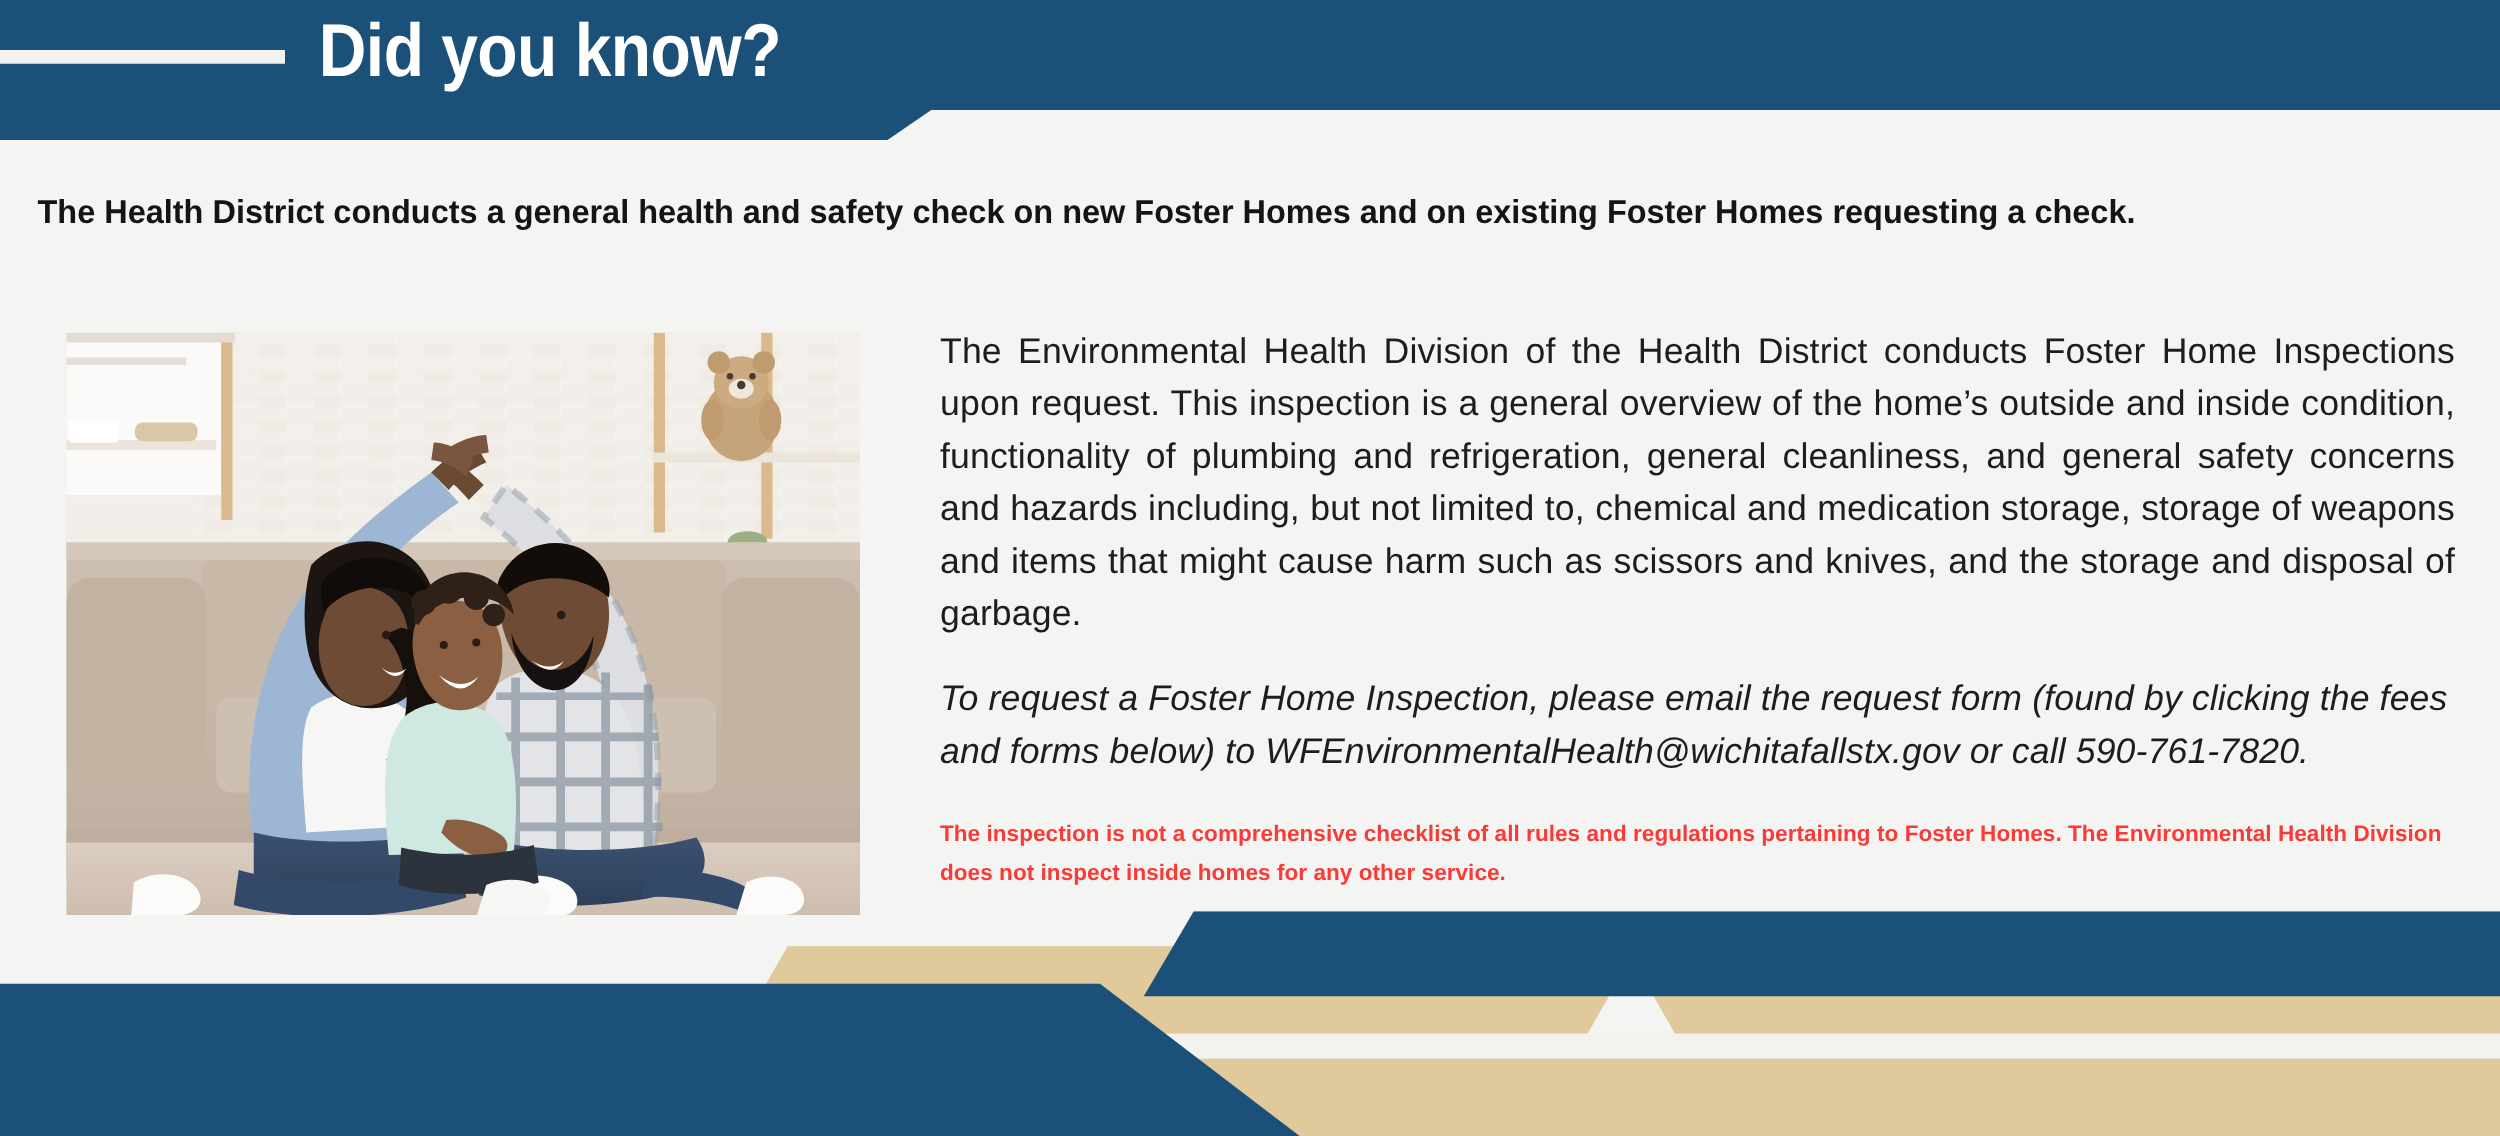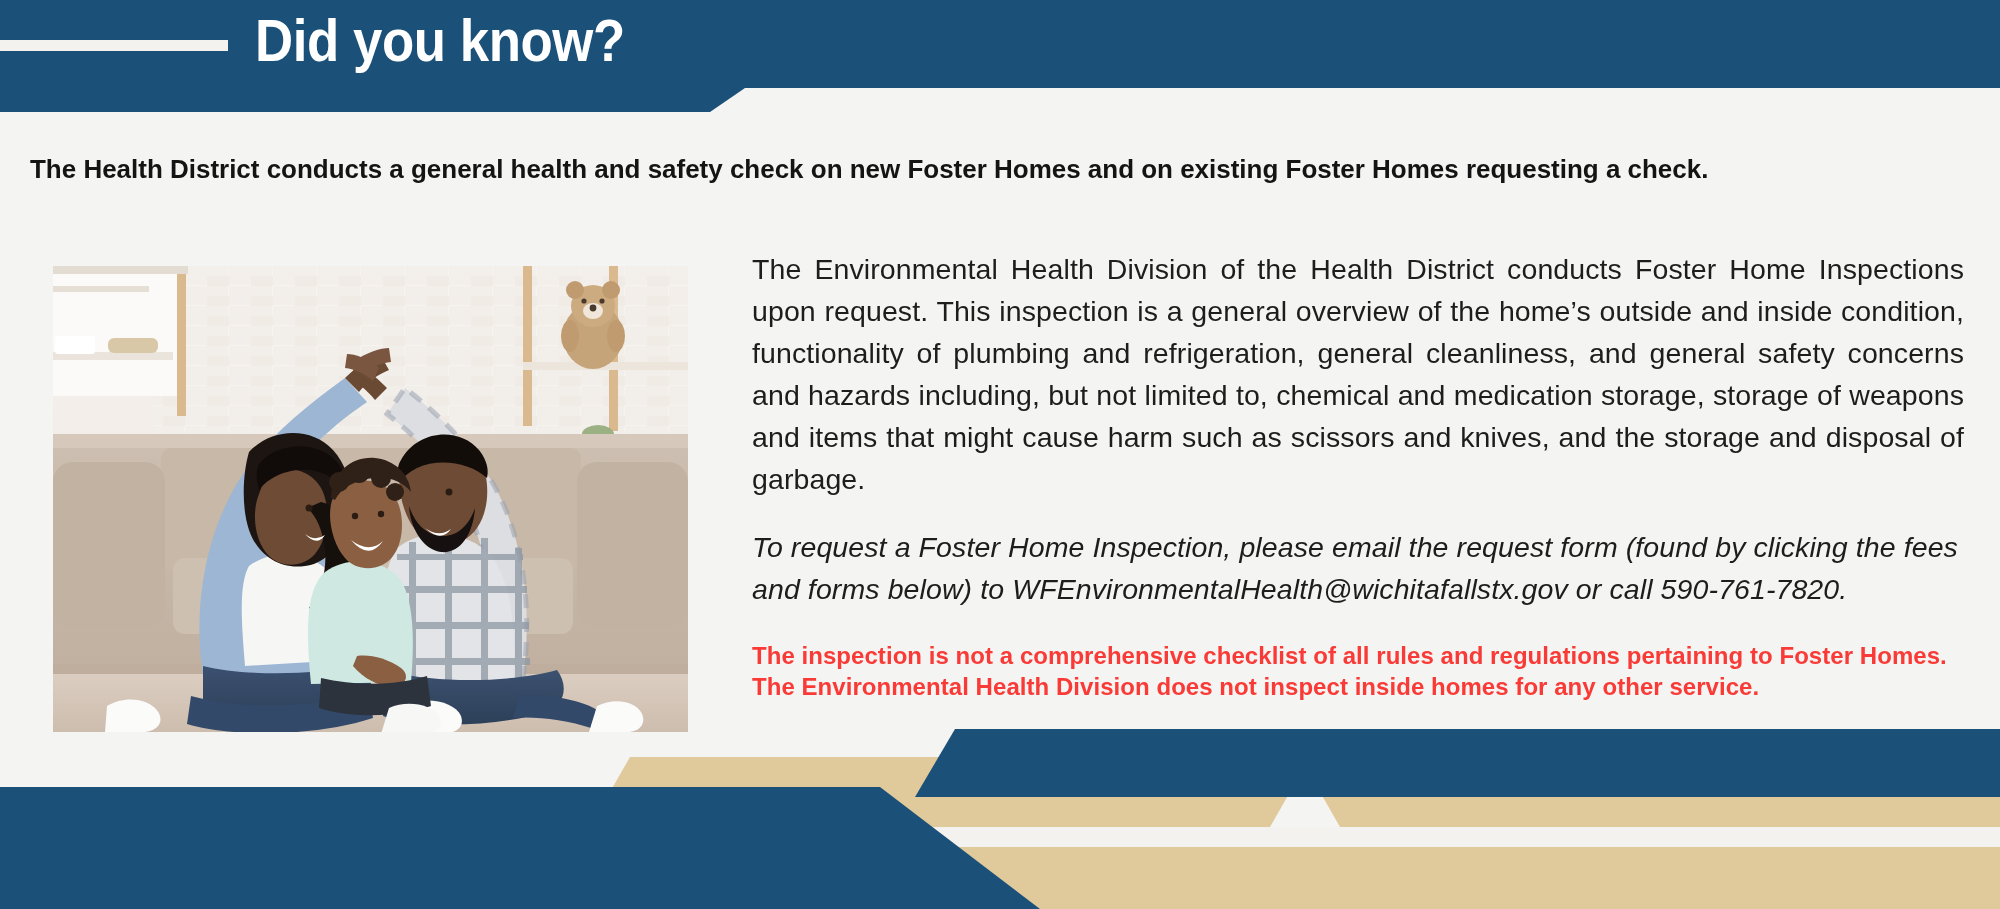--- a/index.html
+++ b/index.html
@@ -82,21 +82,21 @@
     height: 466px;
     overflow: hidden;
     background: #efe9e4;
   }
   .photo svg { display: block; width: 635px; height: 466px; }
 
   
   .content {
     position: absolute;
     left: 752px;
-    top: 248px;
+    top: 260px;
     width: 1212px;
   }
   .para {
     font-size: 28.5px;
     line-height: 42px;
     color: #1d1d1d;
     text-align: justify;
     font-family: "Liberation Sans Narrow", "Liberation Sans", sans-serif;
     font-weight: 400;
     letter-spacing: 0.1px;
@@ -104,21 +104,21 @@
   .para-italic {
     font-size: 28.5px;
     line-height: 42px;
     color: #1d1d1d;
     font-style: italic;
     margin-top: 26px;
     font-family: "Liberation Sans Narrow", "Liberation Sans", sans-serif;
     letter-spacing: 0.1px;
   }
   .para-warn {
-    font-size: 24px;
+    font-size: 18px;
     line-height: 31px;
     color: #f93a36;
     font-weight: 700;
     margin-top: 30px;
     font-family: "Liberation Sans Narrow", "Liberation Sans", sans-serif;
     letter-spacing: 0.05px;
   }
 
   
   .deco { position: absolute; left: 0; bottom: 0; width: 2000px; height: 180px; }

